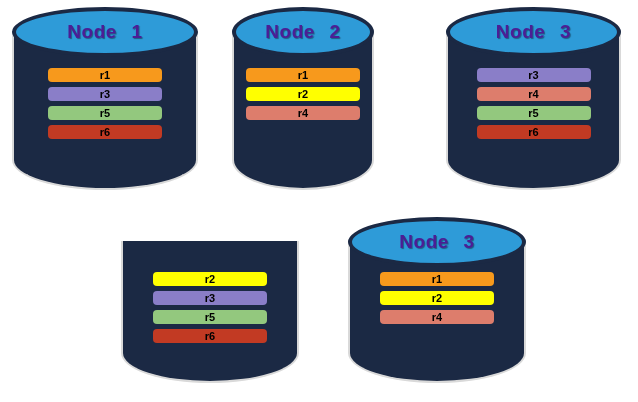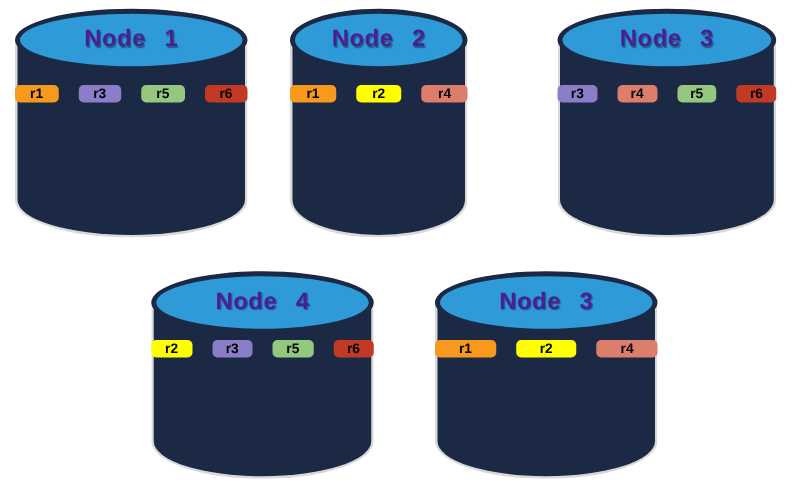--- a/index.html
+++ b/index.html
@@ -53,23 +53,23 @@
     letter-spacing: 0.5px;
     word-spacing: 9px;
     text-shadow: 1px 1px 1px rgba(0,0,0,0.4);
     white-space: nowrap;
   }
   .bars {
     position: absolute;
     left: 0; right: 0;
     top: 61px;
     display: flex;
-    flex-direction: row;
+    flex-direction: column;
     align-items: center;
-    gap: 16px;
+    gap: 5px;
     z-index: 3;
   }
   .row2 .bars { top: 55px; }
   .bar {
     width: 114px;
     height: 14px;
     border-radius: 4px;
     display: flex;
     align-items: center;
     justify-content: center;
@@ -113,23 +113,20 @@
     </div>
     <div class="bars">
         <div class="bar" style="background: rgb(138, 126, 200);">r3</div>
         <div class="bar" style="background: rgb(221, 125, 108);">r4</div>
         <div class="bar" style="background: rgb(147, 200, 126);">r5</div>
         <div class="bar" style="background: rgb(194, 58, 35);">r6</div>
       </div>
   </div>
     <div class="cylinder pos3 row2" style="--body-color: #1b2944; --top-color: #2e9bd8;">
     <div class="cyl-body"></div>
-    <div class="cyl-top">
-      <span class="node-label">Node 4</span>
-    </div>
     <div class="bars">
         <div class="bar" style="background: rgb(255, 255, 0);">r2</div>
         <div class="bar" style="background: rgb(138, 126, 200);">r3</div>
         <div class="bar" style="background: rgb(147, 200, 126);">r5</div>
         <div class="bar" style="background: rgb(194, 58, 35);">r6</div>
       </div>
   </div>
     <div class="cylinder pos4 row2" style="--body-color: #1b2944; --top-color: #2e9bd8;">
     <div class="cyl-body"></div>
     <div class="cyl-top">

